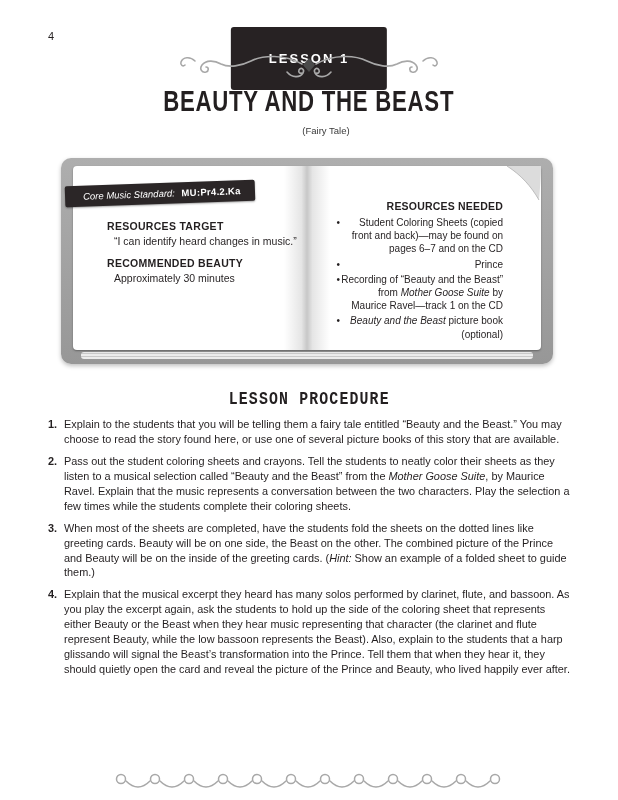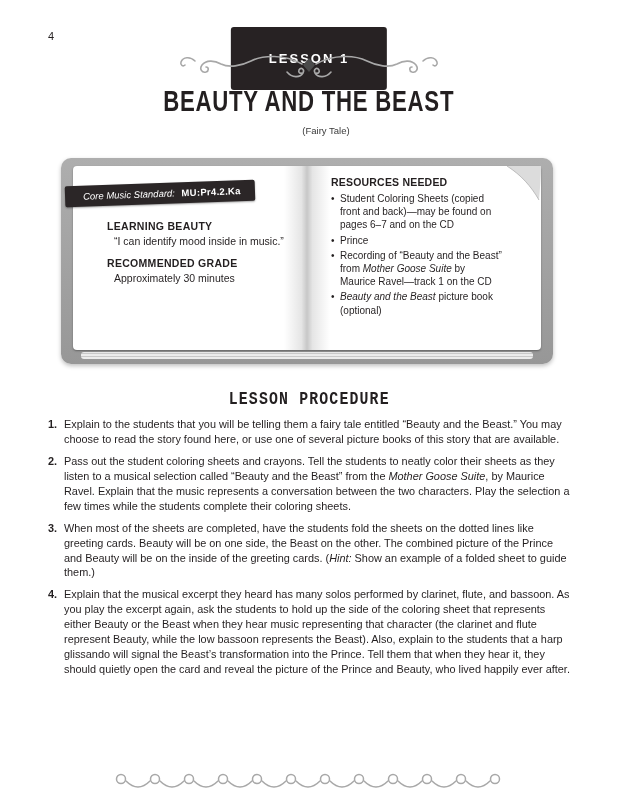--- a/index.html
+++ b/index.html
@@ -38,21 +38,21 @@
     border-radius:2px; box-shadow:0 1px 2px rgba(0,0,0,0.35); white-space:nowrap;
   }
   .standard-banner em { font-style:italic; font-weight:normal; margin-right:4px; }
   .standard-banner strong { font-weight:bold; letter-spacing:0.3px; }
 
   .left-col { position:absolute; left:46px; top:62px; width:190px; }
   .left-col h4 { font-size:10.5px; font-weight:bold; letter-spacing:0.3px; margin-top:10px; }
   .left-col h4:first-child { margin-top:0; }
   .left-col p { font-size:10.5px; margin:3px 0 0 7px; }
 
-  .right-col { position:absolute; left:270px; top:18px; width:172px; }
+  .right-col { position:absolute; left:270px; top:42px; width:172px;text-align:right; }
   .right-col h4 { font-size:10.5px; font-weight:bold; margin-bottom:4px; letter-spacing:0.2px; }
   .right-col ul { list-style:none; }
   .right-col li { display:flex; font-size:10px; line-height:1.32; margin-bottom:2px; }
   .bullet { width:9px; flex:none; }
   .li-text { flex:1; }
   .li-text em, .step-text em { }
 
   .proc-heading { position:absolute; top:384px; left:0; width:100%; text-align:center; font-weight:bold;font-family:Liberation Mono, monospace; }
   .proc-text { display:inline-block; font-size:19px; letter-spacing:1.5px; transform:scaleX(0.78); white-space:nowrap; }
 
@@ -104,23 +104,23 @@
       <path d="M38 0 H4 C 18 9 28 20 36 34 C 37 22 38 10 38 0 Z" fill="#dcdcdc"></path>
       <path d="M4 0 C 18 9 28 20 36 34" fill="none" stroke="#bdbdbd" stroke-width="1"></path>
     </svg>
 
     <div class="standard-banner">
       <em>Core Music Standard:</em>
       <strong>MU:Pr4.2.Ka</strong>
     </div>
 
     <div class="left-col">
-      <h4>LEARNING BEAUTY</h4>
-      <p>“I can identify mood inside in music.”</p>
-      <h4>RECOMMENDED GRADE</h4>
+      <h4>RESOURCES TARGET</h4>
+      <p>“I can identify heard changes in music.”</p>
+      <h4>RECOMMENDED BEAUTY</h4>
       <p>Approximately 30 minutes</p>
     </div>
 
     <div class="right-col">
       <h4>RESOURCES NEEDED</h4>
       <ul>
         <li>
           <span class="bullet">•</span>
           <span class="li-text"><span>Student Coloring Sheets (copied front and back)—may be found on pages 6–7 and on the CD</span><em></em><span></span></span>
         </li>

